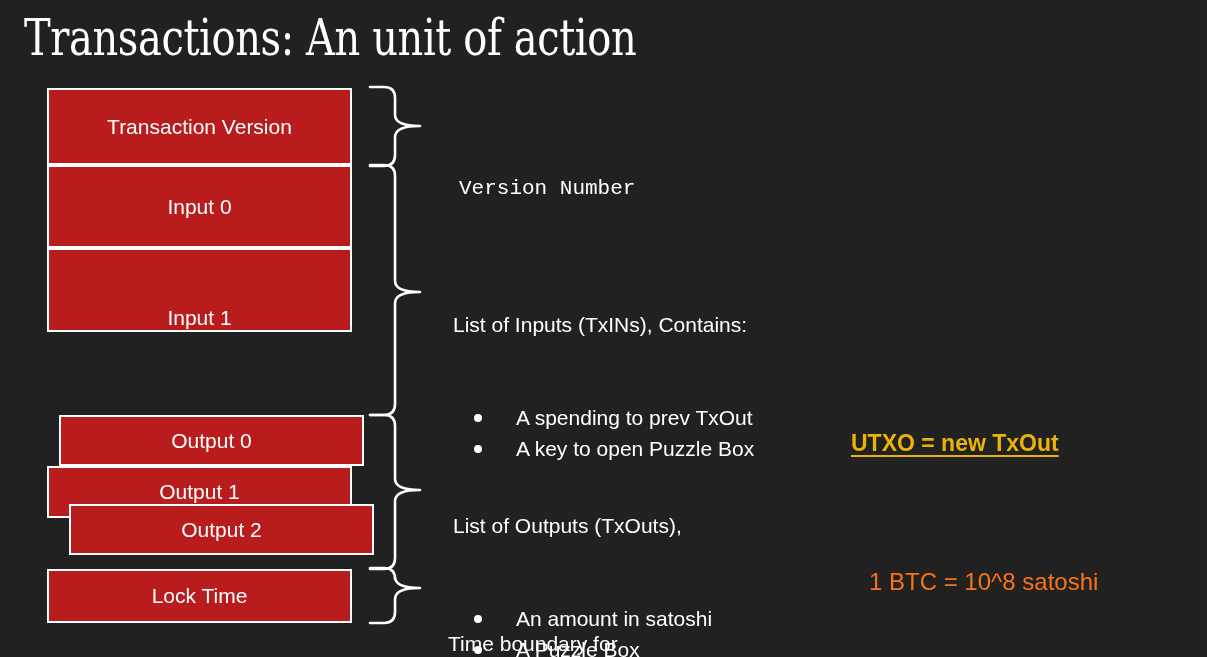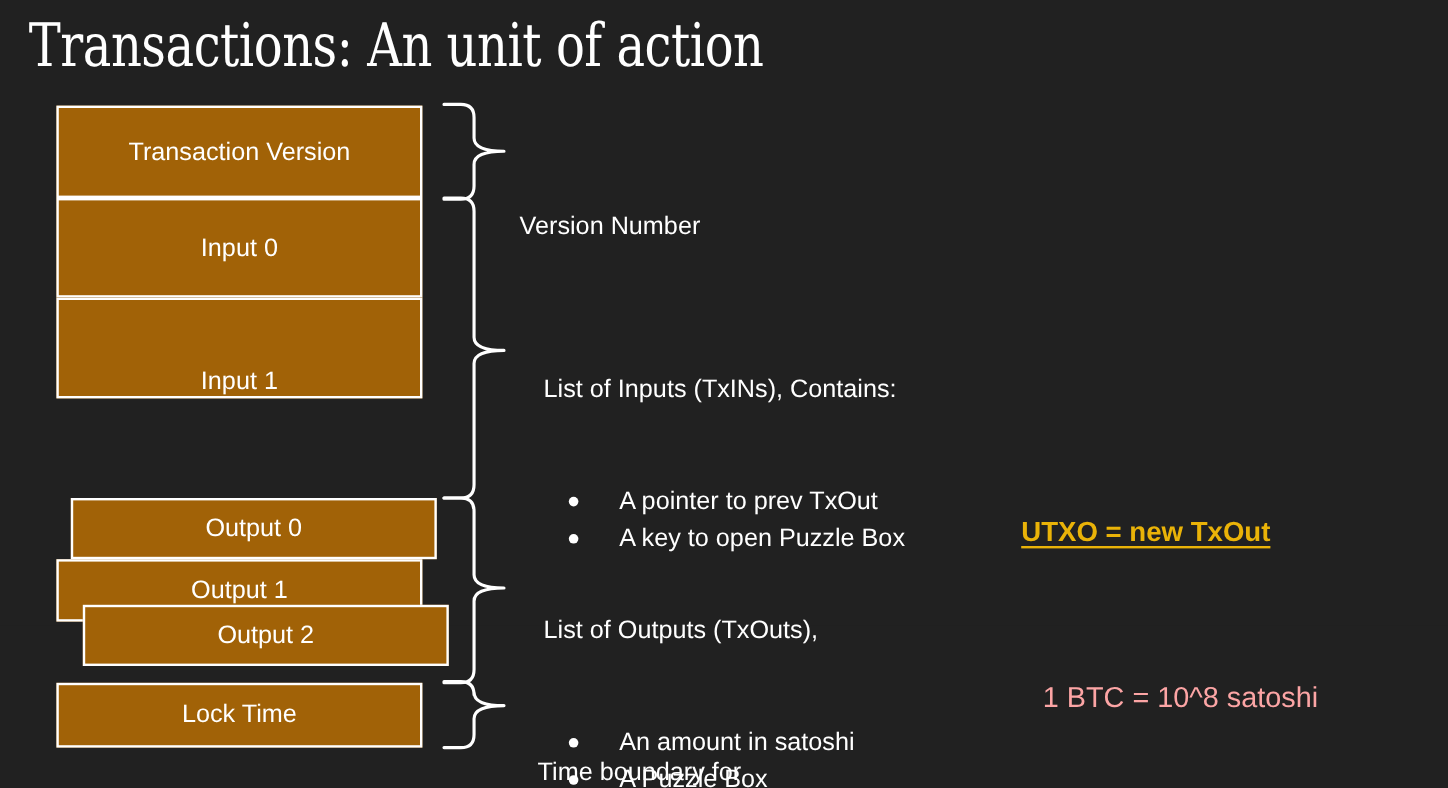--- a/index.html
+++ b/index.html
@@ -45,21 +45,21 @@
     width: 305px;
     height: 535px;
     box-sizing: border-box;
   }
   .tx-row {
     position: absolute;
     left: 0;
     width: 305px;
     box-sizing: border-box;
     border: 2px solid #ffffff;
-    background: #a16207;
+    background: #b91c1c;
     color: #ffffff;
     display: flex;
     align-items: center;
     justify-content: center;
     font-size: 21px;
     font-family: "Liberation Sans", sans-serif;
   }
 
   
   .brace {
@@ -109,21 +109,21 @@
     font-weight: bold;
     text-decoration: underline;
     text-underline-offset: 4px;
     font-family: "Liberation Sans", sans-serif;
     white-space: nowrap;
   }
   #btc-note {
     position: absolute;
     left: 869px;
     top: 568px;
-    color: #fca5a5;
+    color: #f97316;
     font-size: 24px;
     font-family: "Liberation Sans", sans-serif;
     white-space: nowrap;
   }
 </style>
 </head>
 <body>
 
 <div id="slide">
 
@@ -169,27 +169,27 @@
           <path d="M 2 1 L 16.04 1 Q 27.04 1 27.04 12 L 27.04 65 Q 27.04 76 52 76 Q 27.04 76 27.04 87 L 27.04 144 Q 27.04 155 16.04 155 L 2 155" fill="none" stroke="#ffffff" stroke-width="2.6" stroke-linecap="round" stroke-linejoin="round"></path>
         </svg>
       </div>
       <div class="brace" style="left: 368px; top: 567px; width: 52px; height: 57px;">
         <svg width="52" height="57" viewBox="0 0 52 57">
           <path d="M 2 1 L 16.04 1 Q 27.04 1 27.04 12 L 27.04 10 Q 27.04 21 52 21 Q 27.04 21 27.04 32 L 27.04 45 Q 27.04 56 16.04 56 L 2 56" fill="none" stroke="#ffffff" stroke-width="2.6" stroke-linecap="round" stroke-linejoin="round"></path>
         </svg>
       </div>
     </div>
 
-  <div class="annot" id="annot-version" style="left: 433px; top: 111px;">
+  <div class="annot" id="annot-version" style="left: 459px; top: 111px; font-family: Liberation Mono, monospace;">
     <span class="annot-head">Version Number</span>
   </div>
 
   <div class="annot" id="annot-inputs" style="left: 453px; top: 247px;">
     <span class="annot-head">List of Inputs (TxINs), Contains:</span>
-    <ul class="annot-bullets"><li>A pointer to prev TxOut</li><li>A key to open Puzzle Box</li></ul>
+    <ul class="annot-bullets"><li>A spending to prev TxOut</li><li>A key to open Puzzle Box</li></ul>
   </div>
 
   <div class="annot" id="annot-outputs" style="left: 453px; top: 448px;">
     <span class="annot-head">List of Outputs (TxOuts),</span>
     <ul class="annot-bullets"><li>An amount in satoshi</li><li>A Puzzle Box</li></ul>
   </div>
 
   <div class="annot" id="annot-locktime" style="left: 448px; top: 566px;">
     <span class="annot-head">Time boundary for
 spending</span>

